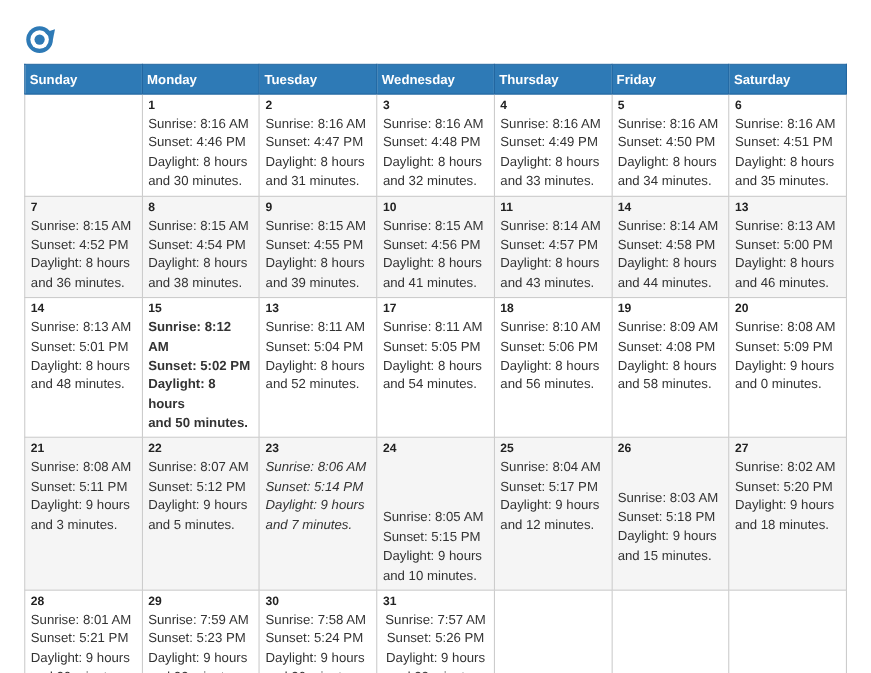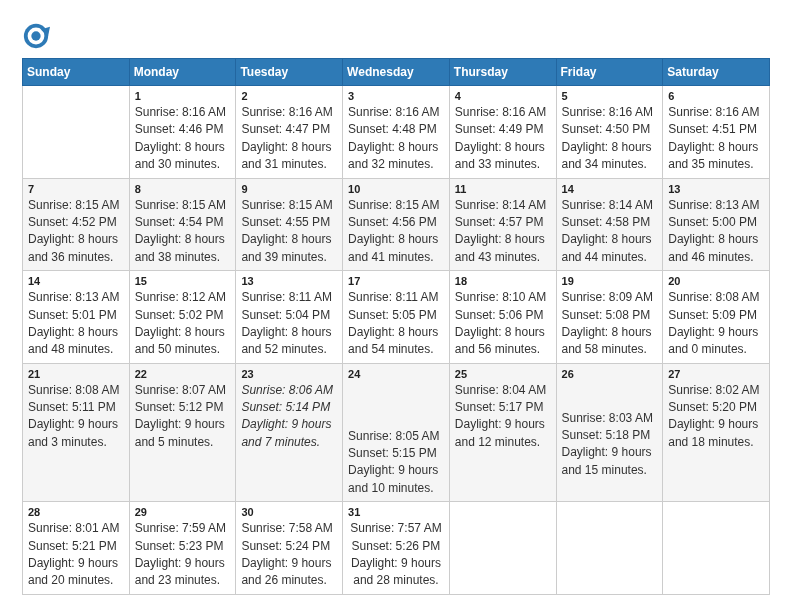--- a/index.html
+++ b/index.html
@@ -222,21 +222,21 @@
         <tr>
           <td>
             <span class="day-num">14</span>
             <div class="day-info" style="white-space: pre-line;">Sunrise: 8:13 AM
 Sunset: 5:01 PM
 Daylight: 8 hours
 and 48 minutes.</div>
           </td>
           <td>
             <span class="day-num">15</span>
-            <div class="day-info" style="white-space: pre-line;">Sunrise: 8:12 AM
+            <div class="day-info" style="white-space: pre-line; font-weight: bold;">Sunrise: 8:12 AM
 Sunset: 5:02 PM
 Daylight: 8 hours
 and 50 minutes.</div>
           </td>
           <td>
             <span class="day-num">13</span>
             <div class="day-info" style="white-space: pre-line;">Sunrise: 8:11 AM
 Sunset: 5:04 PM
 Daylight: 8 hours
 and 52 minutes.</div>
@@ -251,21 +251,21 @@
           <td>
             <span class="day-num">18</span>
             <div class="day-info" style="white-space: pre-line;">Sunrise: 8:10 AM
 Sunset: 5:06 PM
 Daylight: 8 hours
 and 56 minutes.</div>
           </td>
           <td>
             <span class="day-num">19</span>
             <div class="day-info" style="white-space: pre-line;">Sunrise: 8:09 AM
-Sunset: 5:08 PM
+Sunset: 4:08 PM
 Daylight: 8 hours
 and 58 minutes.</div>
           </td>
           <td>
             <span class="day-num">20</span>
             <div class="day-info" style="white-space: pre-line;">Sunrise: 8:08 AM
 Sunset: 5:09 PM
 Daylight: 9 hours
 and 0 minutes.</div>
           </td>

